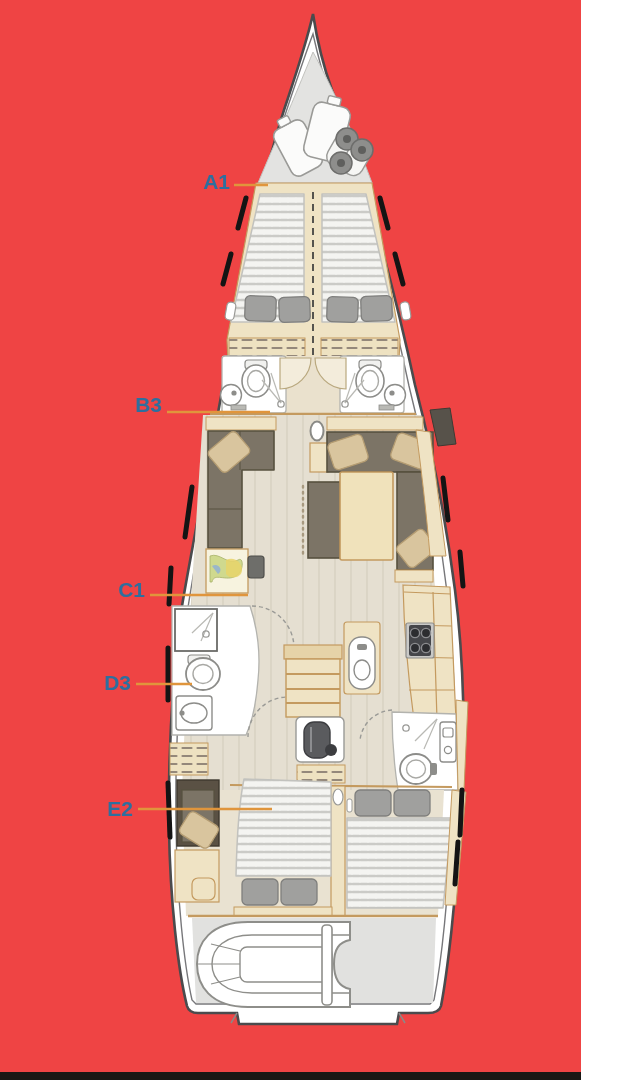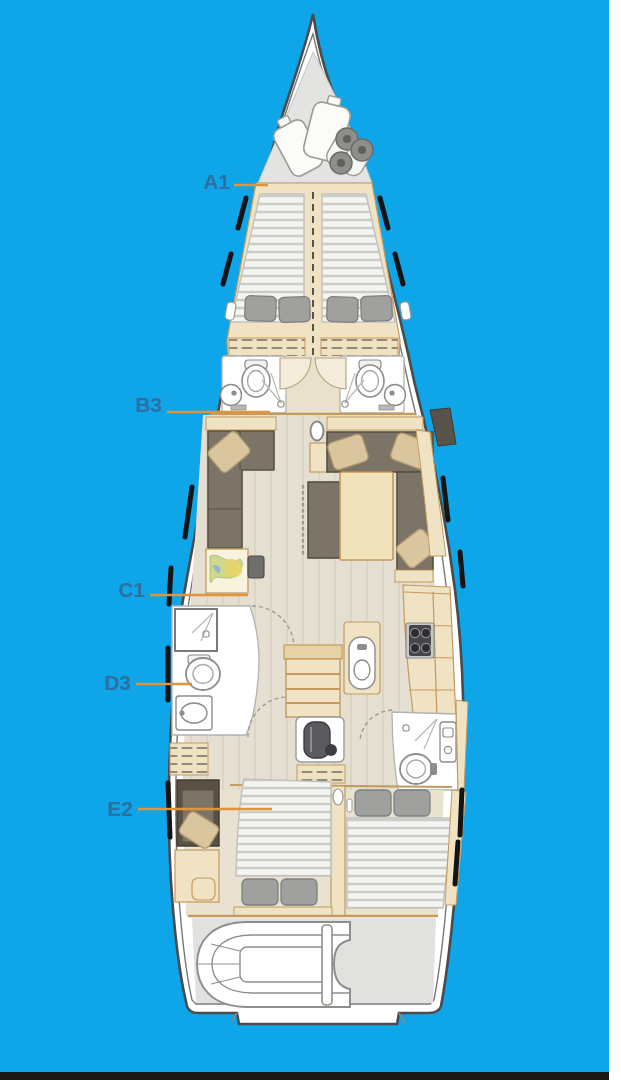--- a/index.html
+++ b/index.html
@@ -1,17 +1,17 @@
 <!DOCTYPE html>
 <html><head>
 <meta charset="utf-8">
 <style>
   html,body{margin:0;padding:0;background:#ffffff;}
-  .canvas{position:relative;width:581px;height:1080px;background:#0ea5e9;overflow:hidden;
-          font-family:"Liberation Sans", sans-serif;padding-left:28px;}
+  .canvas{position:relative;width:581px;height:1080px;background:#ef4444;overflow:hidden;
+          font-family:"Liberation Sans", sans-serif;}
   svg{position:absolute;left:0;top:0;}
   .lbl{font-family:"Liberation Sans", sans-serif;font-weight:bold;font-size:21px;}
 </style>
 </head>
 <body>
 
 <div class="canvas">
 <svg width="621" height="1080" viewBox="0 0 621 1080">
   <defs>
     <pattern id="mstripe" width="8" height="8" patternUnits="userSpaceOnUse">

